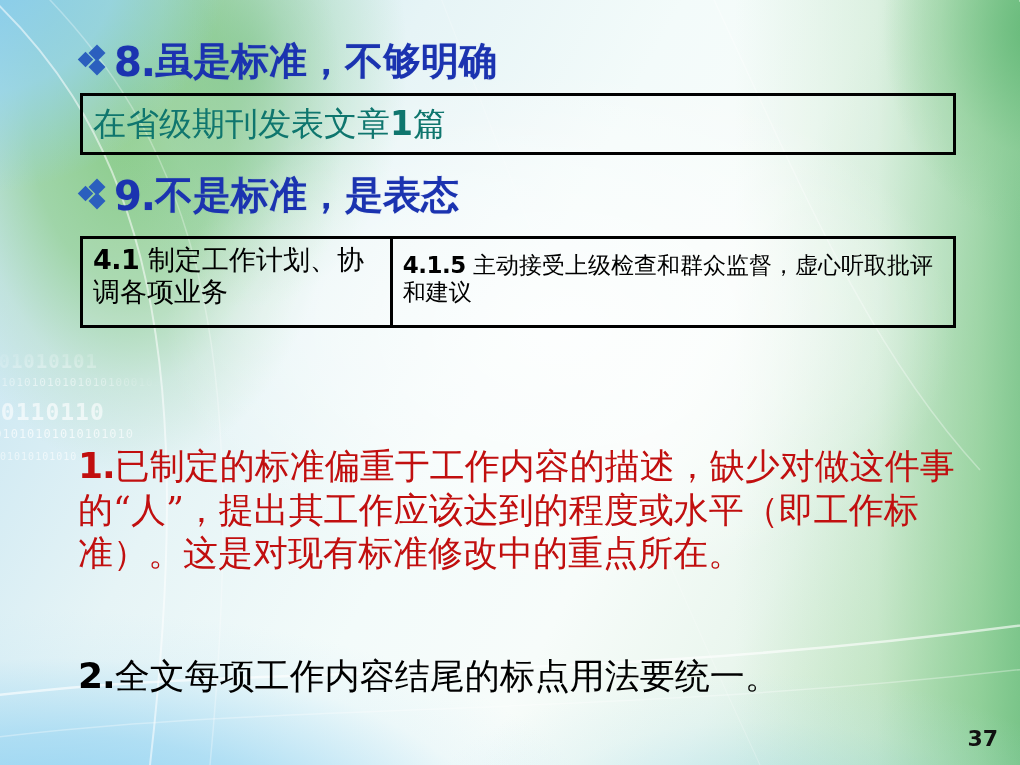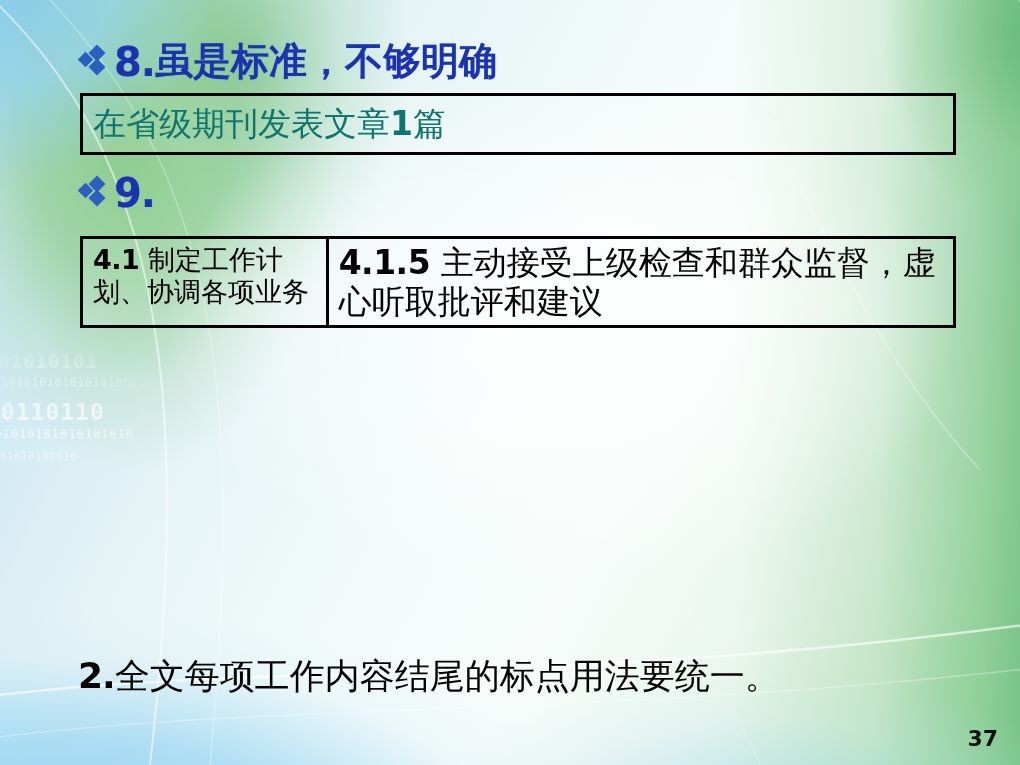--- a/index.html
+++ b/index.html
@@ -288,34 +288,38 @@
       </div>
     </div>
 
     <div class="heading" style="left:80px; top:170px; font-size:38px;">
       <span class="dia-bullet" style="width:30px; height:30px; margin-right:4px;">
         <i style="left:0px;  top:7px;  width:11px; height:11px;"></i>
         <i style="left:11px; top:0px;  width:12px; height:12px;"></i>
         <i style="left:11px; top:14px; width:12px; height:12px;"></i>
       </span>
       <span class="num" style="font-size:40px;">9.</span>
+      <span class="txt">不是标准，是表态</span>
     </div>
 
     <div class="table2" style="left:80px; top:236px; width:876px; height:92px;">
       <div class="cell cell-left" style="font-size:27px;">
         <span class="code">4.1</span>
         <span>制定工作计划、协调各项业务</span>
       </div>
-      <div class="cell cell-right" style="font-size:33px;">
+      <div class="cell cell-right" style="font-size:23px;margin-top:8px;">
         <span class="code">4.1.5</span>
         <span>主动接受上级检查和群众监督，虚心听取批评和建议</span>
       </div>
     </div>
 
 
+    <div class="para para-red" style="left:78px; top:444px; width:882px; font-size:35px;">
+      <span class="marker" style="font-size:36px;">1.</span><span class="body">已制定的标准偏重于工作内容的描述，缺少对做这件事的“人”，提出其工作应该达到的程度或水平（即工作标准）。这是对现有标准修改中的重点所在。</span>
+    </div>
 
     <div class="para para-green" style="left:78px; top:654px; width:882px; font-size:35px;">
       <span class="marker" style="font-size:36px;">2.</span><span class="body">全文每项工作内容结尾的标点用法要统一。</span>
     </div>
 
     <div class="pagenum">37</div>
 
   </div>
 </div>
 

